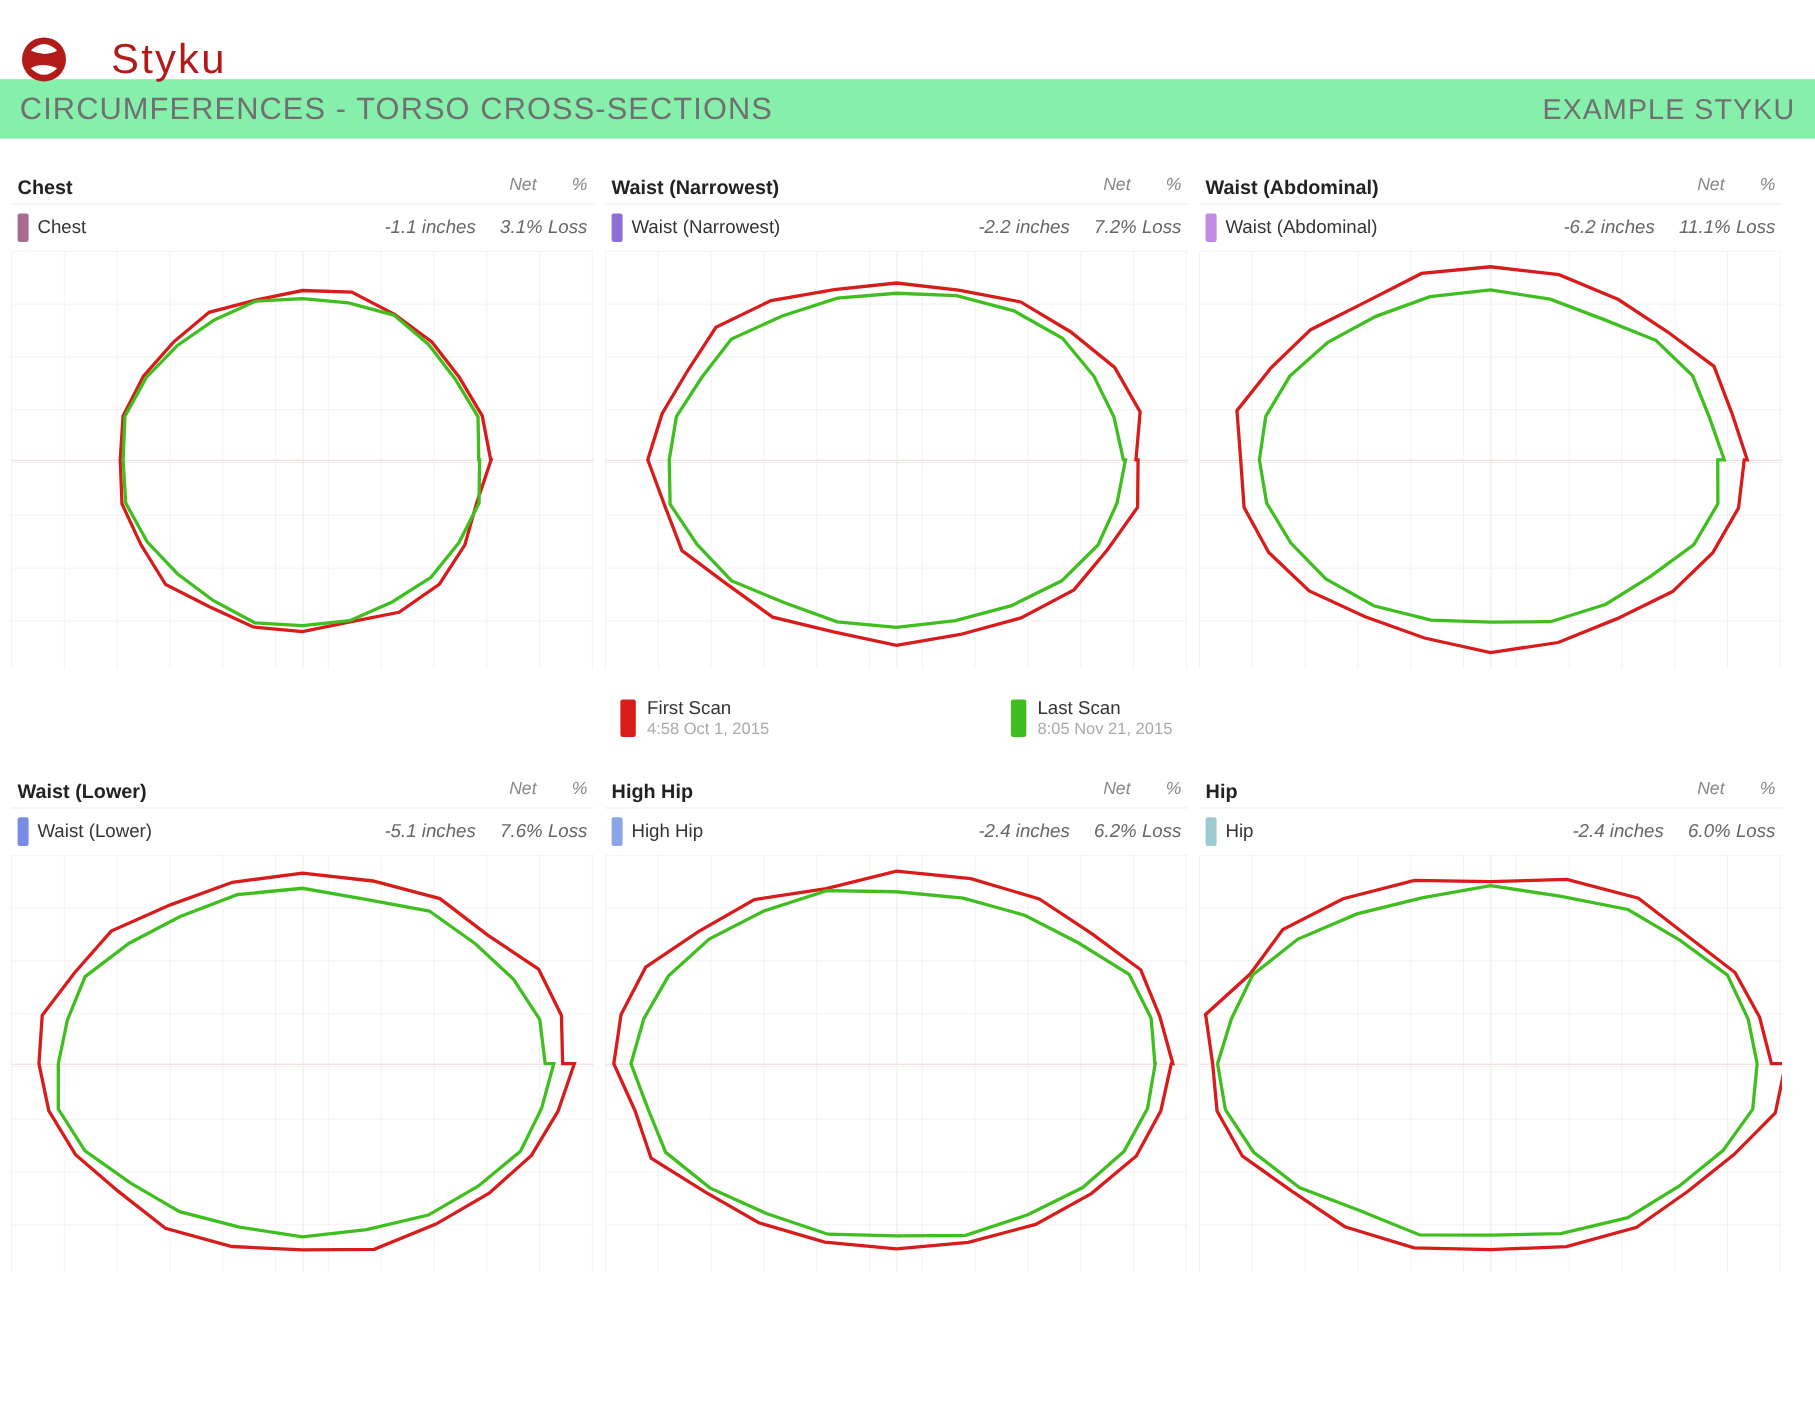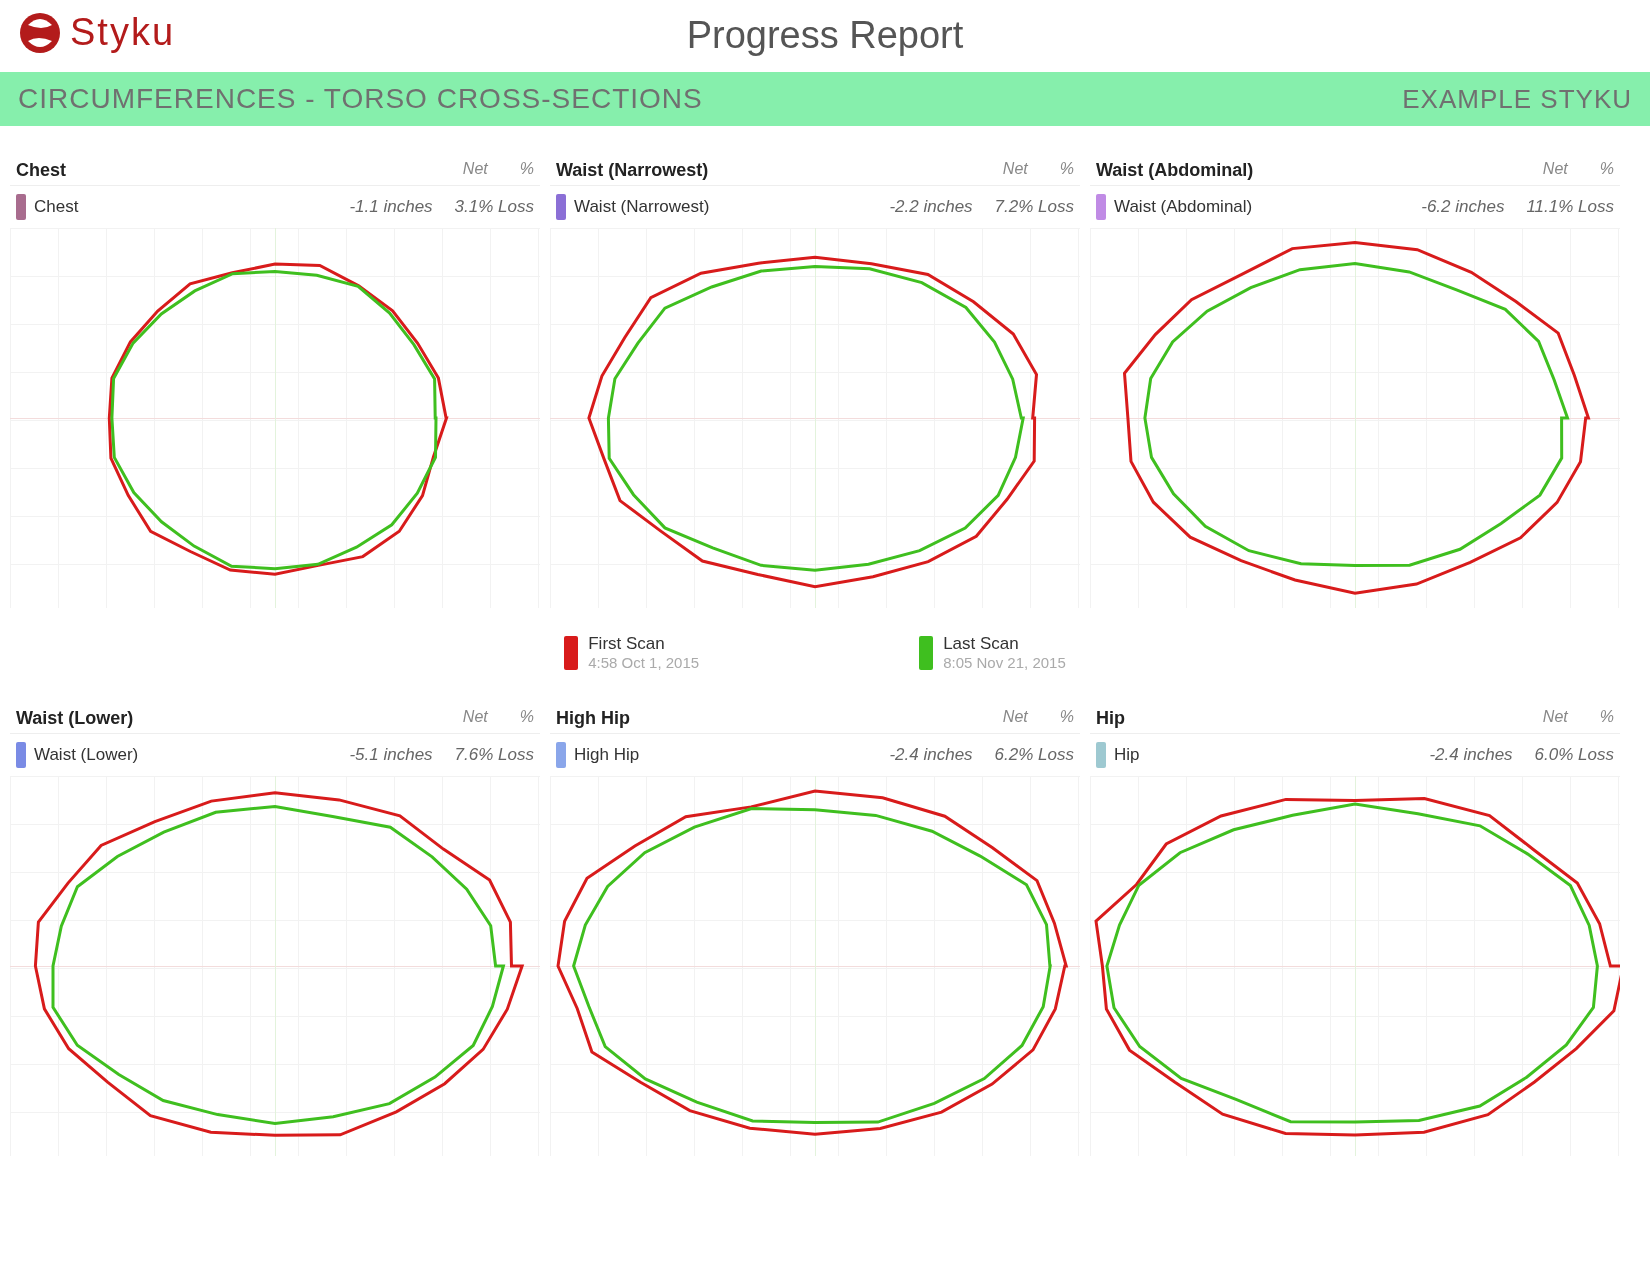--- a/index.html
+++ b/index.html
@@ -6,21 +6,21 @@
     margin: 0;
     padding: 0;
     width: 1650px;
     height: 1275px;
     font-family: "Segoe UI", "Helvetica Neue", Arial, sans-serif;
     background: #ffffff;
     color: #222;
   }
   .page { width: 1650px; position: relative; }
   .topbar { height: 72px; position: relative; }
-  .logo { position: absolute; left: 18px; top: 11px; display: flex; align-items: flex-start; }
+  .logo { position: absolute; left: 18px; top: 32px; display: flex; align-items: center; gap: 31px; }
   .logo svg { display:block; }
   .logo-text { font-size: 38px; color: #b31b1b; letter-spacing: 2px; margin-left: 8px; font-weight: 500; }
   .title { position: absolute; left: 0; right: 0; text-align: center; top: 14px; font-size: 38px; color: #555; font-weight: 400; }
   .graybar { background: #86efac; height: 54px; display:flex; justify-content:space-between; align-items:center; padding: 0 18px; }
   .graybar .section-title { font-size: 28px; letter-spacing: 1px; color: #707070; }
   .graybar .client { font-size: 26px; letter-spacing: 1px; color: #707070; }
 
   .grid6 {
     display: grid;
     grid-template-columns: repeat(3, 530px);
@@ -63,21 +63,20 @@
 <div class="page">
   <div class="topbar">
     <div class="logo">
       <svg width="44" height="44" viewBox="0 0 44 44">
         <circle cx="22" cy="22" r="20" fill="#b31b1b"></circle>
         <path d="M10 14 Q22 2 34 14 Q24 20 10 14 Z" fill="#ffffff"></path>
         <path d="M34 30 Q22 42 10 30 Q20 24 34 30 Z" fill="#ffffff"></path>
       </svg>
       <span class="logo-text">Styku</span>
     </div>
-    <div class="title">Progress Report</div>
   </div>
 
   <div class="graybar">
     <div class="section-title">CIRCUMFERENCES - TORSO CROSS-SECTIONS</div>
     <div class="client">EXAMPLE STYKU</div>
   </div>
 
   <div class="grid6" id="grid">
       <div class="tile">
     <div class="tile-header">

